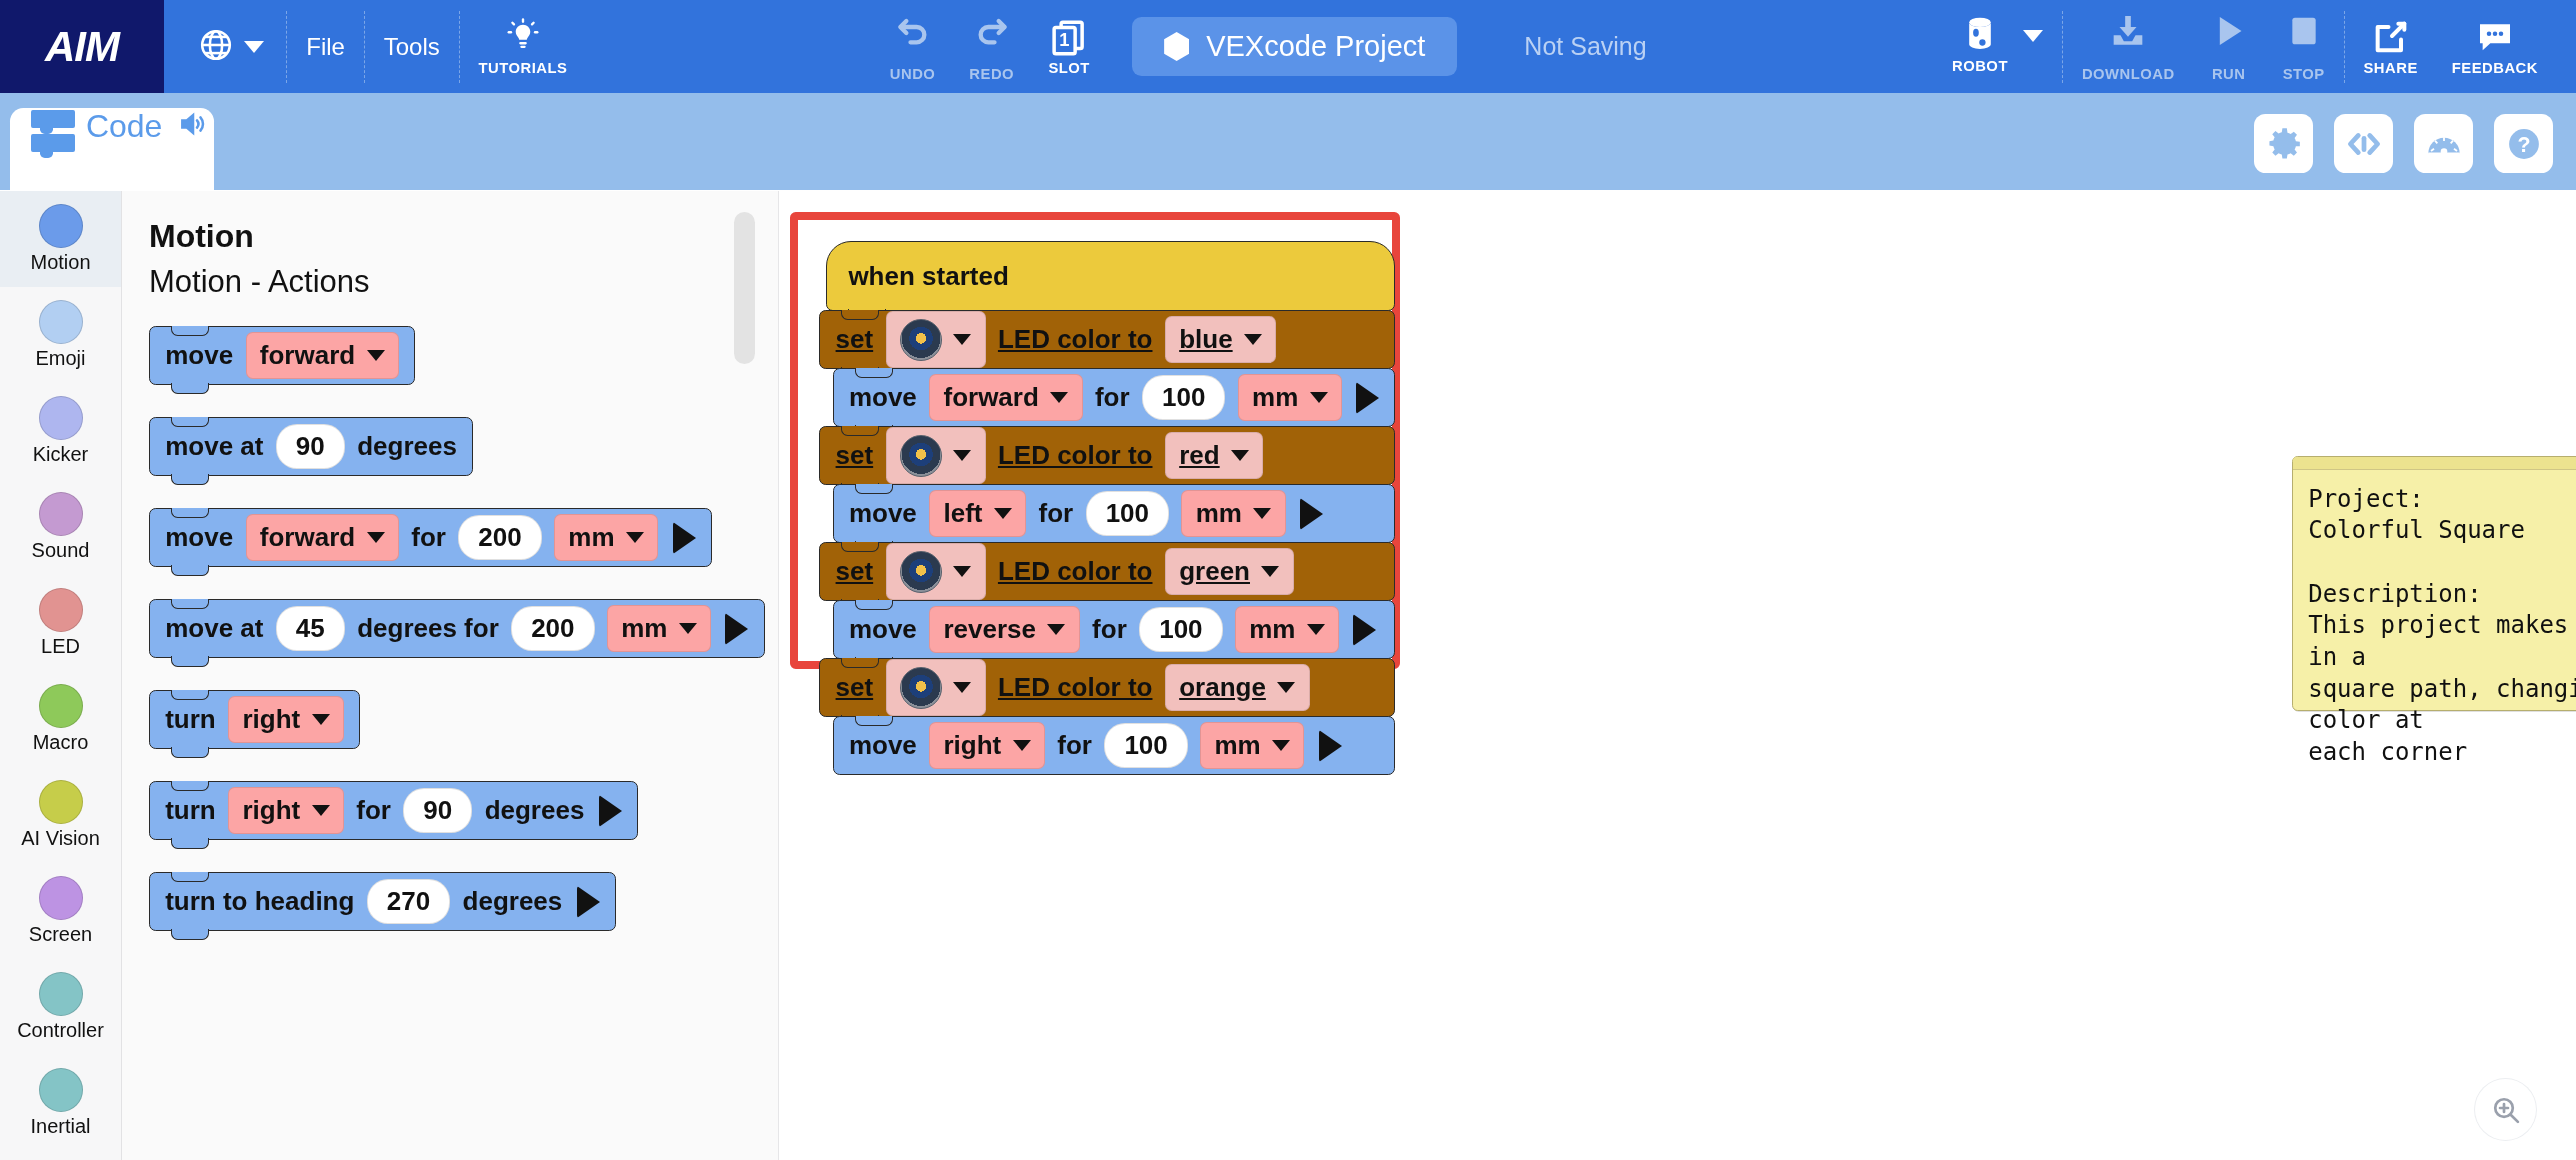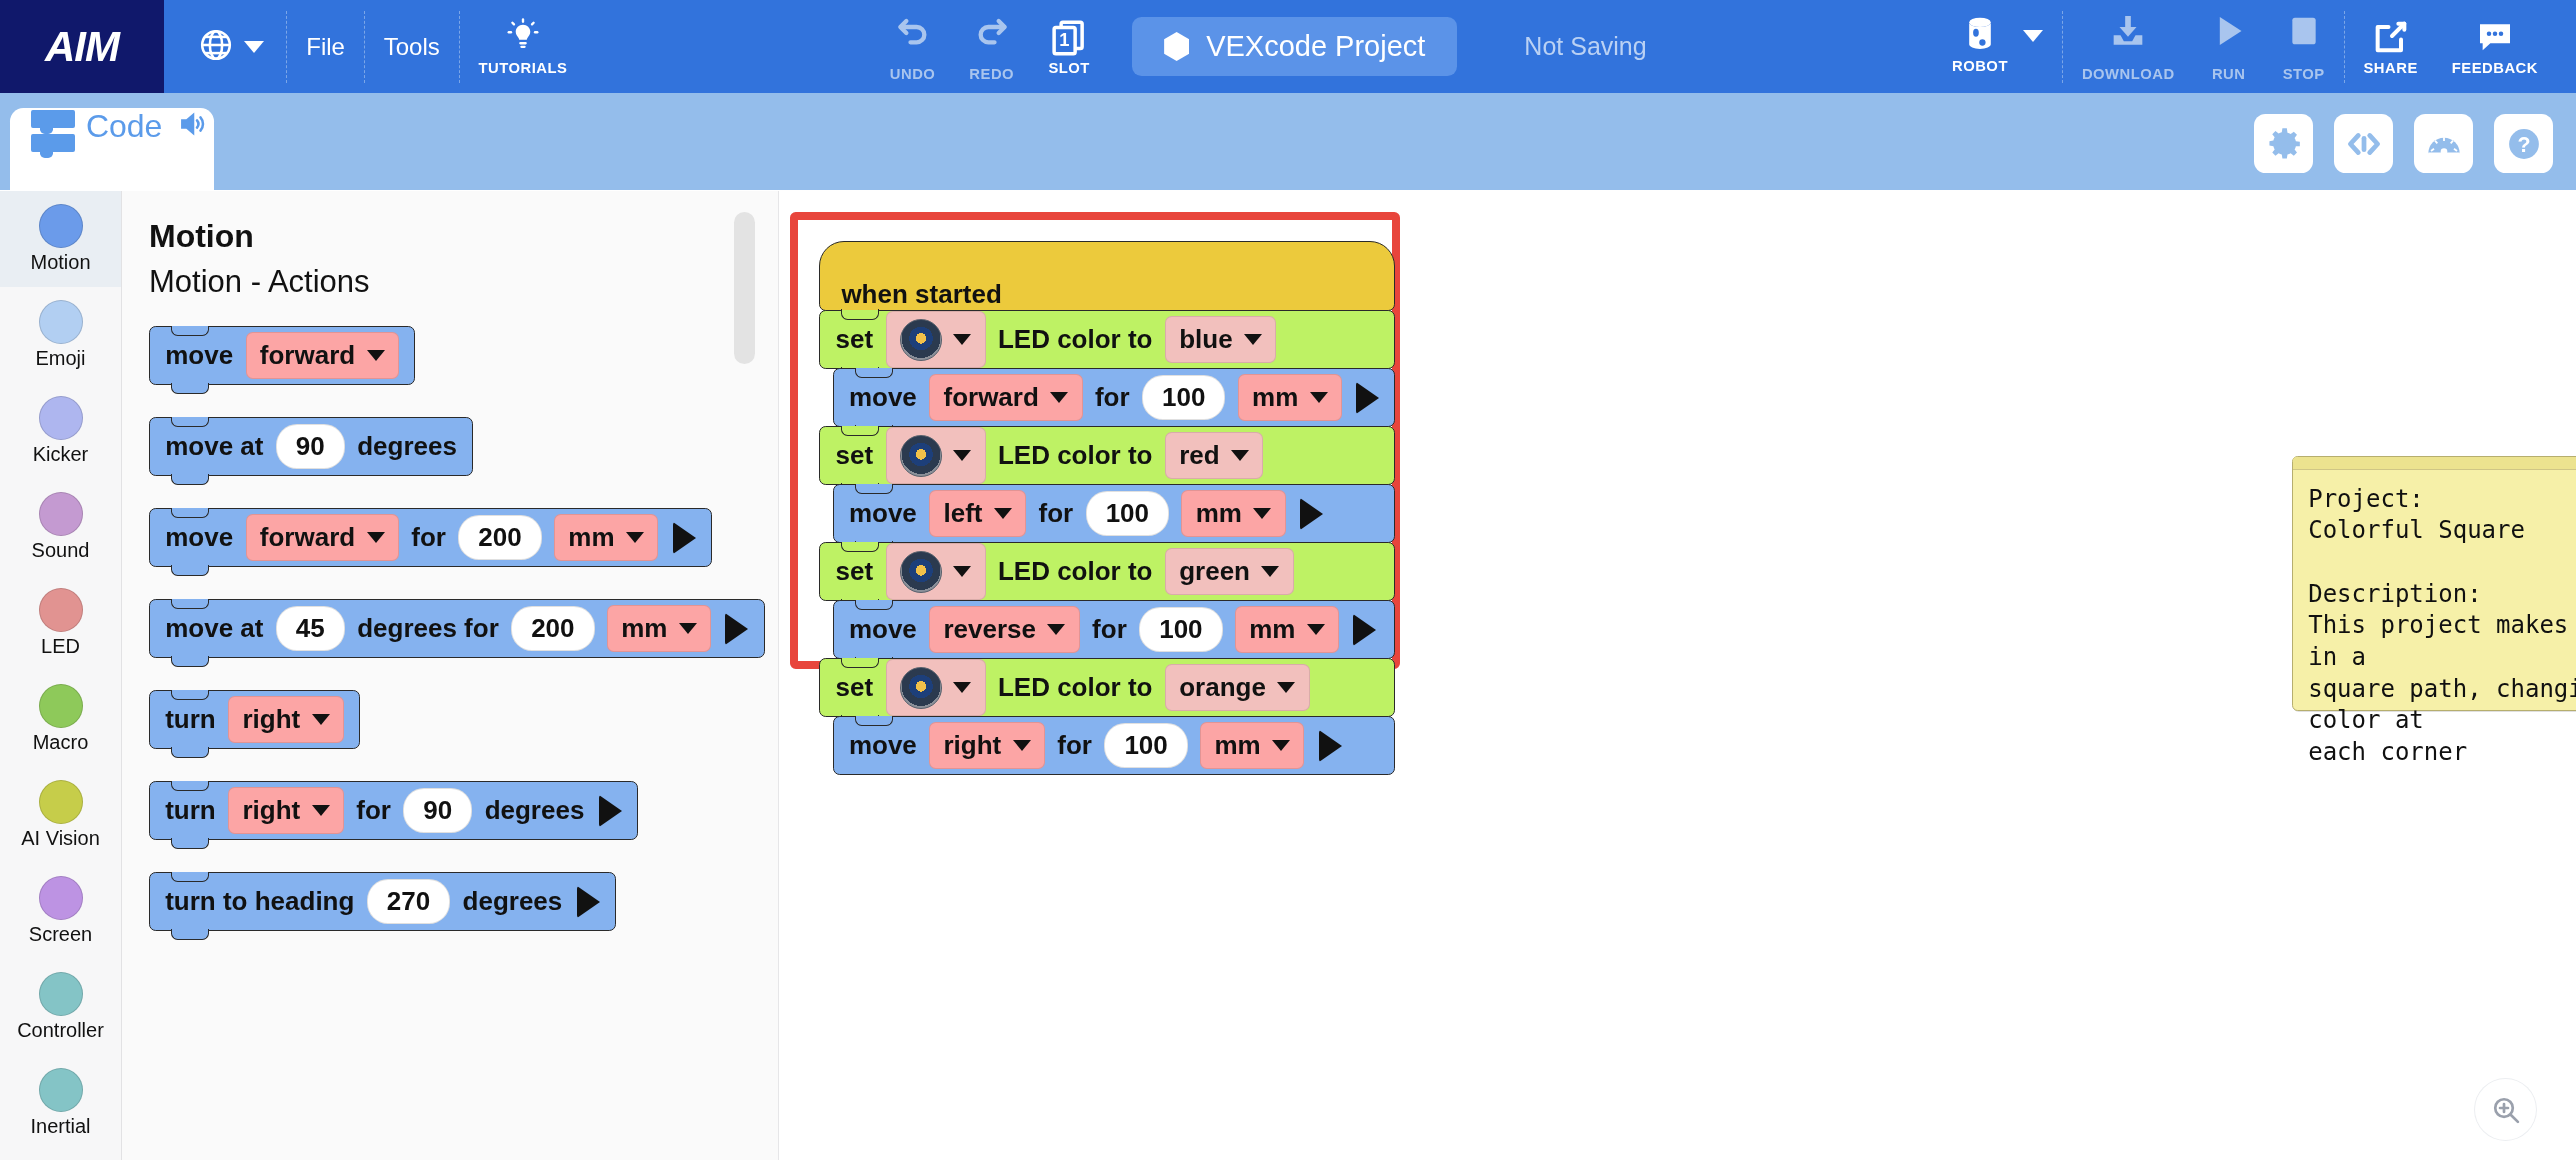--- a/index.html
+++ b/index.html
@@ -167,21 +167,21 @@
 
   
   .blk {
     position: relative; display: inline-flex; align-items: center;
     height: 59px; padding: 0 15.2px; gap: 12.4px;
     border: 1px solid #2a2a2a; border-radius: 6.7px;
     font-size: 26px; font-weight: bold; color: #111;
     white-space: nowrap;
   }
   .blk.motion { background:#85b2ef; }
-  .blk.led    { background:#bef264; }
+  .blk.led    { background:#a16207;text-decoration:underline; }
   .blk.hat {
     background:#ecca3c; height: 70px; border-radius: 25px 25px 6.7px 6.7px;
     padding: 0 25px 0 21px;
   }
   
   .blk::before{
     content:""; position:absolute; left: 21px; top: -1px; width: 36px; height: 8.6px;
     background: inherit; border-left:1px solid #2a2a2a; border-right:1px solid #2a2a2a;
     border-bottom: 1px solid #2a2a2a; border-radius: 0 0 6.7px 6.7px;
   }
@@ -552,21 +552,21 @@
             <span>degrees</span>
             <span class="play"></span>
           </div></div>
       </div>
   </div>
 
   <div class="canvas">
 
     <div class="script-frame">
       <div class="script" id="script-stack">
-          <div class="blk hat" style="display: flex; margin-left: 0px; margin-top: 0px; align-items: flex-end;">
+          <div class="blk hat" style="display: flex; margin-left: 7px; margin-top: 0px;">
             <span>when started</span>
           </div>
           <div class="blk led" style="display: flex; margin-left: 0px; margin-top: -1px;">
             <span>set</span>
             <span class="drop">
               <span class="robot-ic"></span>
               <span class="caret"></span>
             </span>
             <span>LED color to</span>
             <span class="drop">

